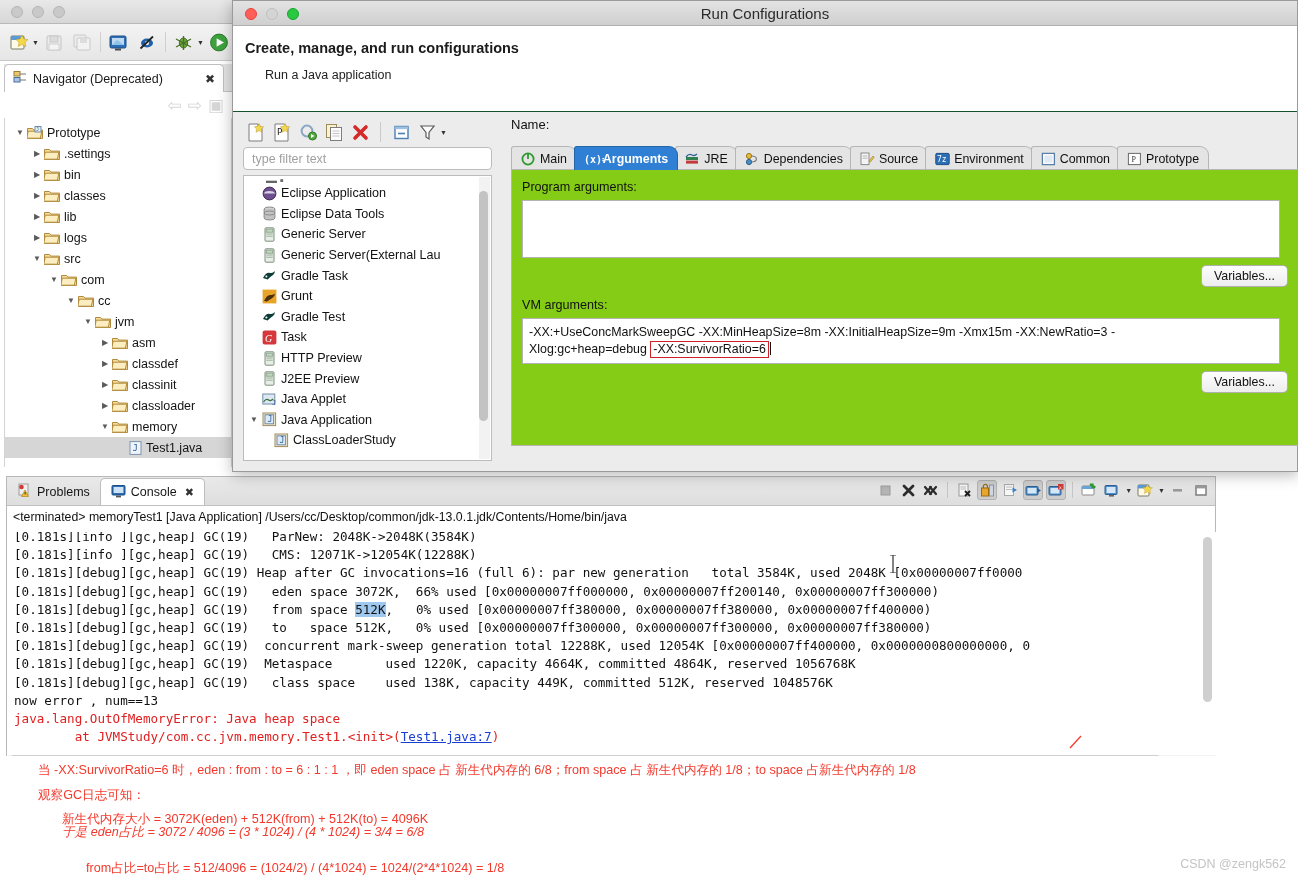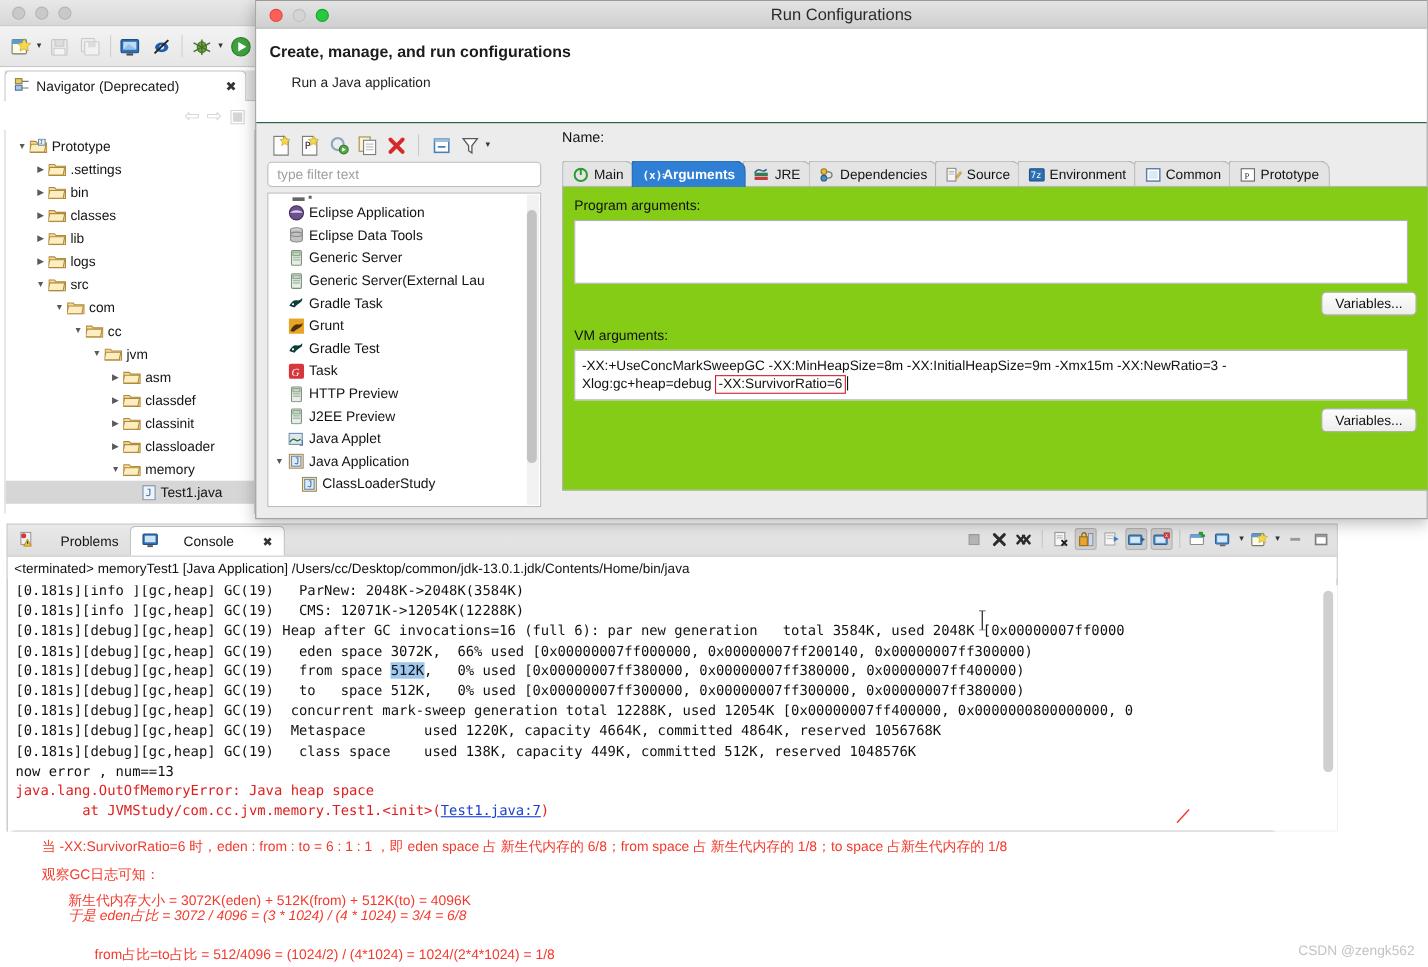--- a/index.html
+++ b/index.html
@@ -136,21 +136,21 @@
 
   
   #console-view {
     position:absolute; left:6px; top:476px; width:1210px; height:290px;
     background:#fff; border:1px solid #b8b8b8;
   }
   #console-tabrow {
     height:29px; background:linear-gradient(#e9e9e9,#dedede); border-bottom:1px solid #c0c0c0;
     display:flex; align-items:flex-end; position:relative;
   }
-  .cv-tab { height:27px; display:flex; align-items:center; gap:23px; padding:0 10px; font-size:12.5px; color:#161616;}
+  .cv-tab { height:27px; display:flex; align-items:center; gap:5px; padding:0 10px; font-size:12.5px; color:#161616;}
   .cv-tab.active { background:#fff; border:1px solid #bdbdbd; border-bottom:none; border-radius:5px 5px 0 0; font-weight:normal;}
   #console-toolbar { position:absolute; right:4px; top:3px; display:flex; align-items:center; gap:3px;}
   .ct-btn { width:20px; height:20px; display:flex; align-items:center; justify-content:center; }
   .ct-btn.pressed { background:#cdcdcd; border:1px solid #b2b2b2; border-radius:3px;}
   .ct-sep { width:1px; height:16px; background:#c6c6c6; margin:0 3px; }
   .ct-caret { font-size:7px; color:#333; }
 
   #console-meta {
     font-size:12.3px; color:#111; padding:4px 6px 2px 6px; background:#fff;
     font-family:"Liberation Sans", sans-serif; white-space:nowrap;

